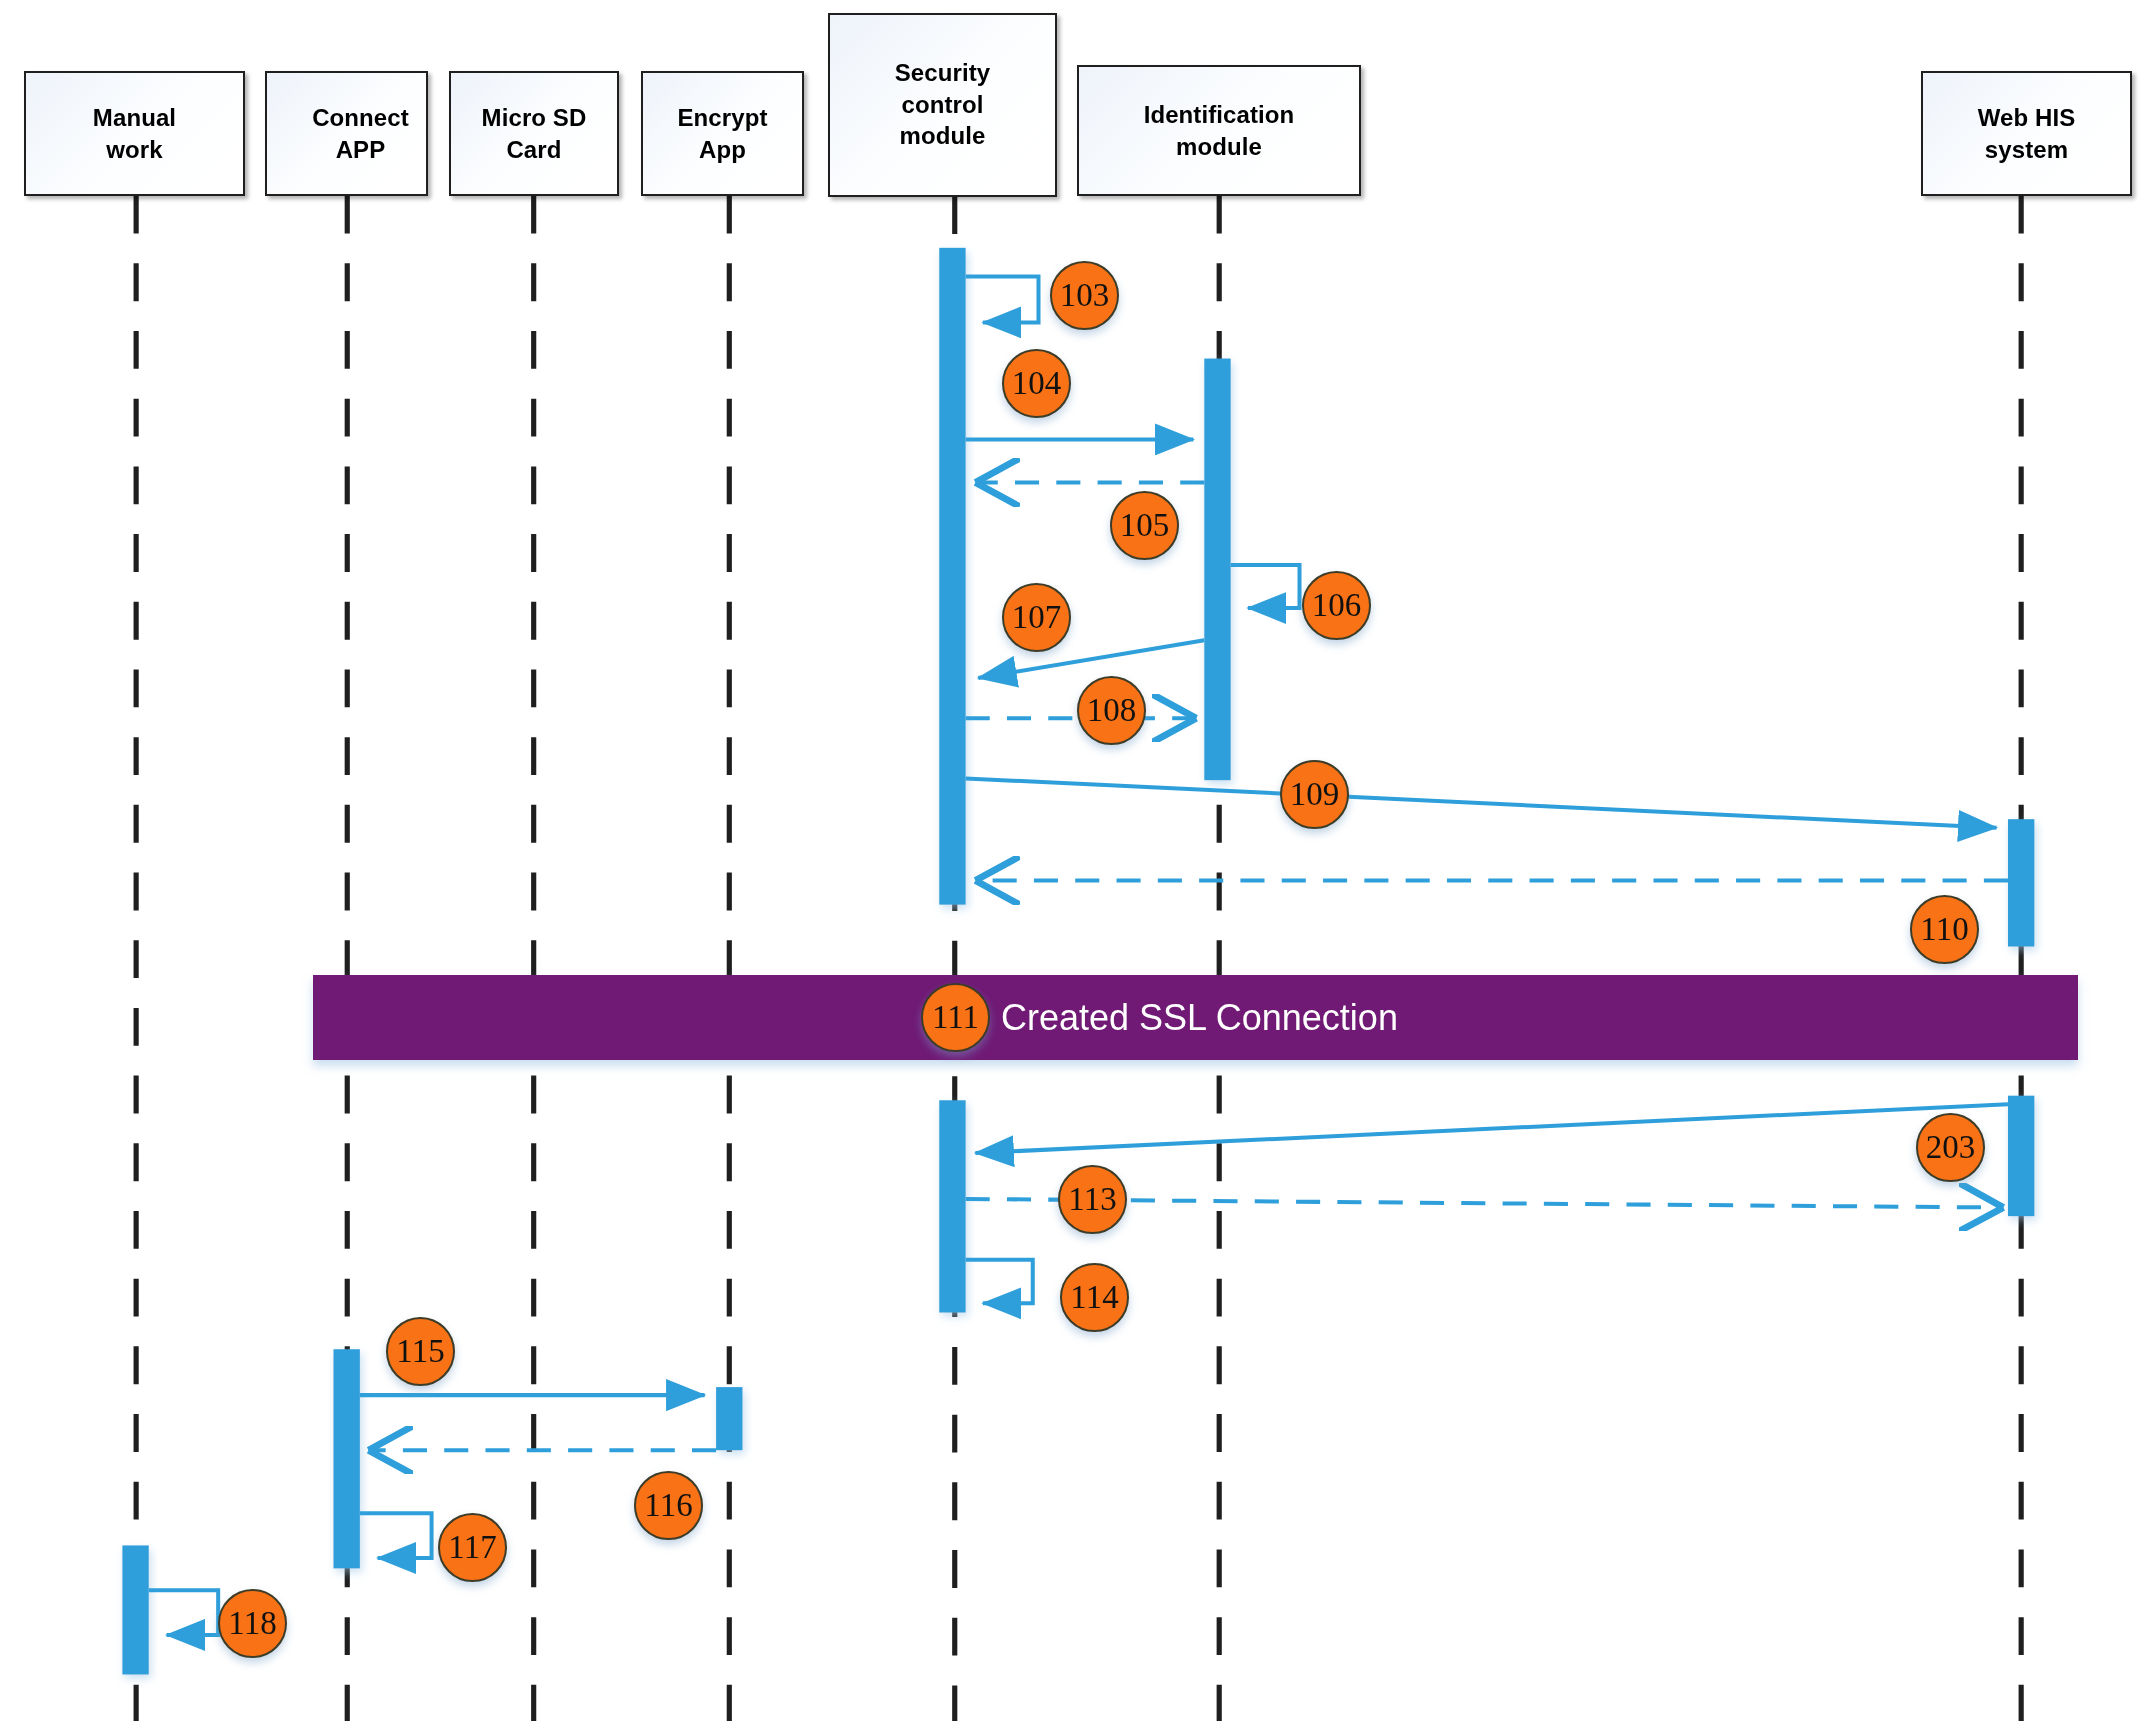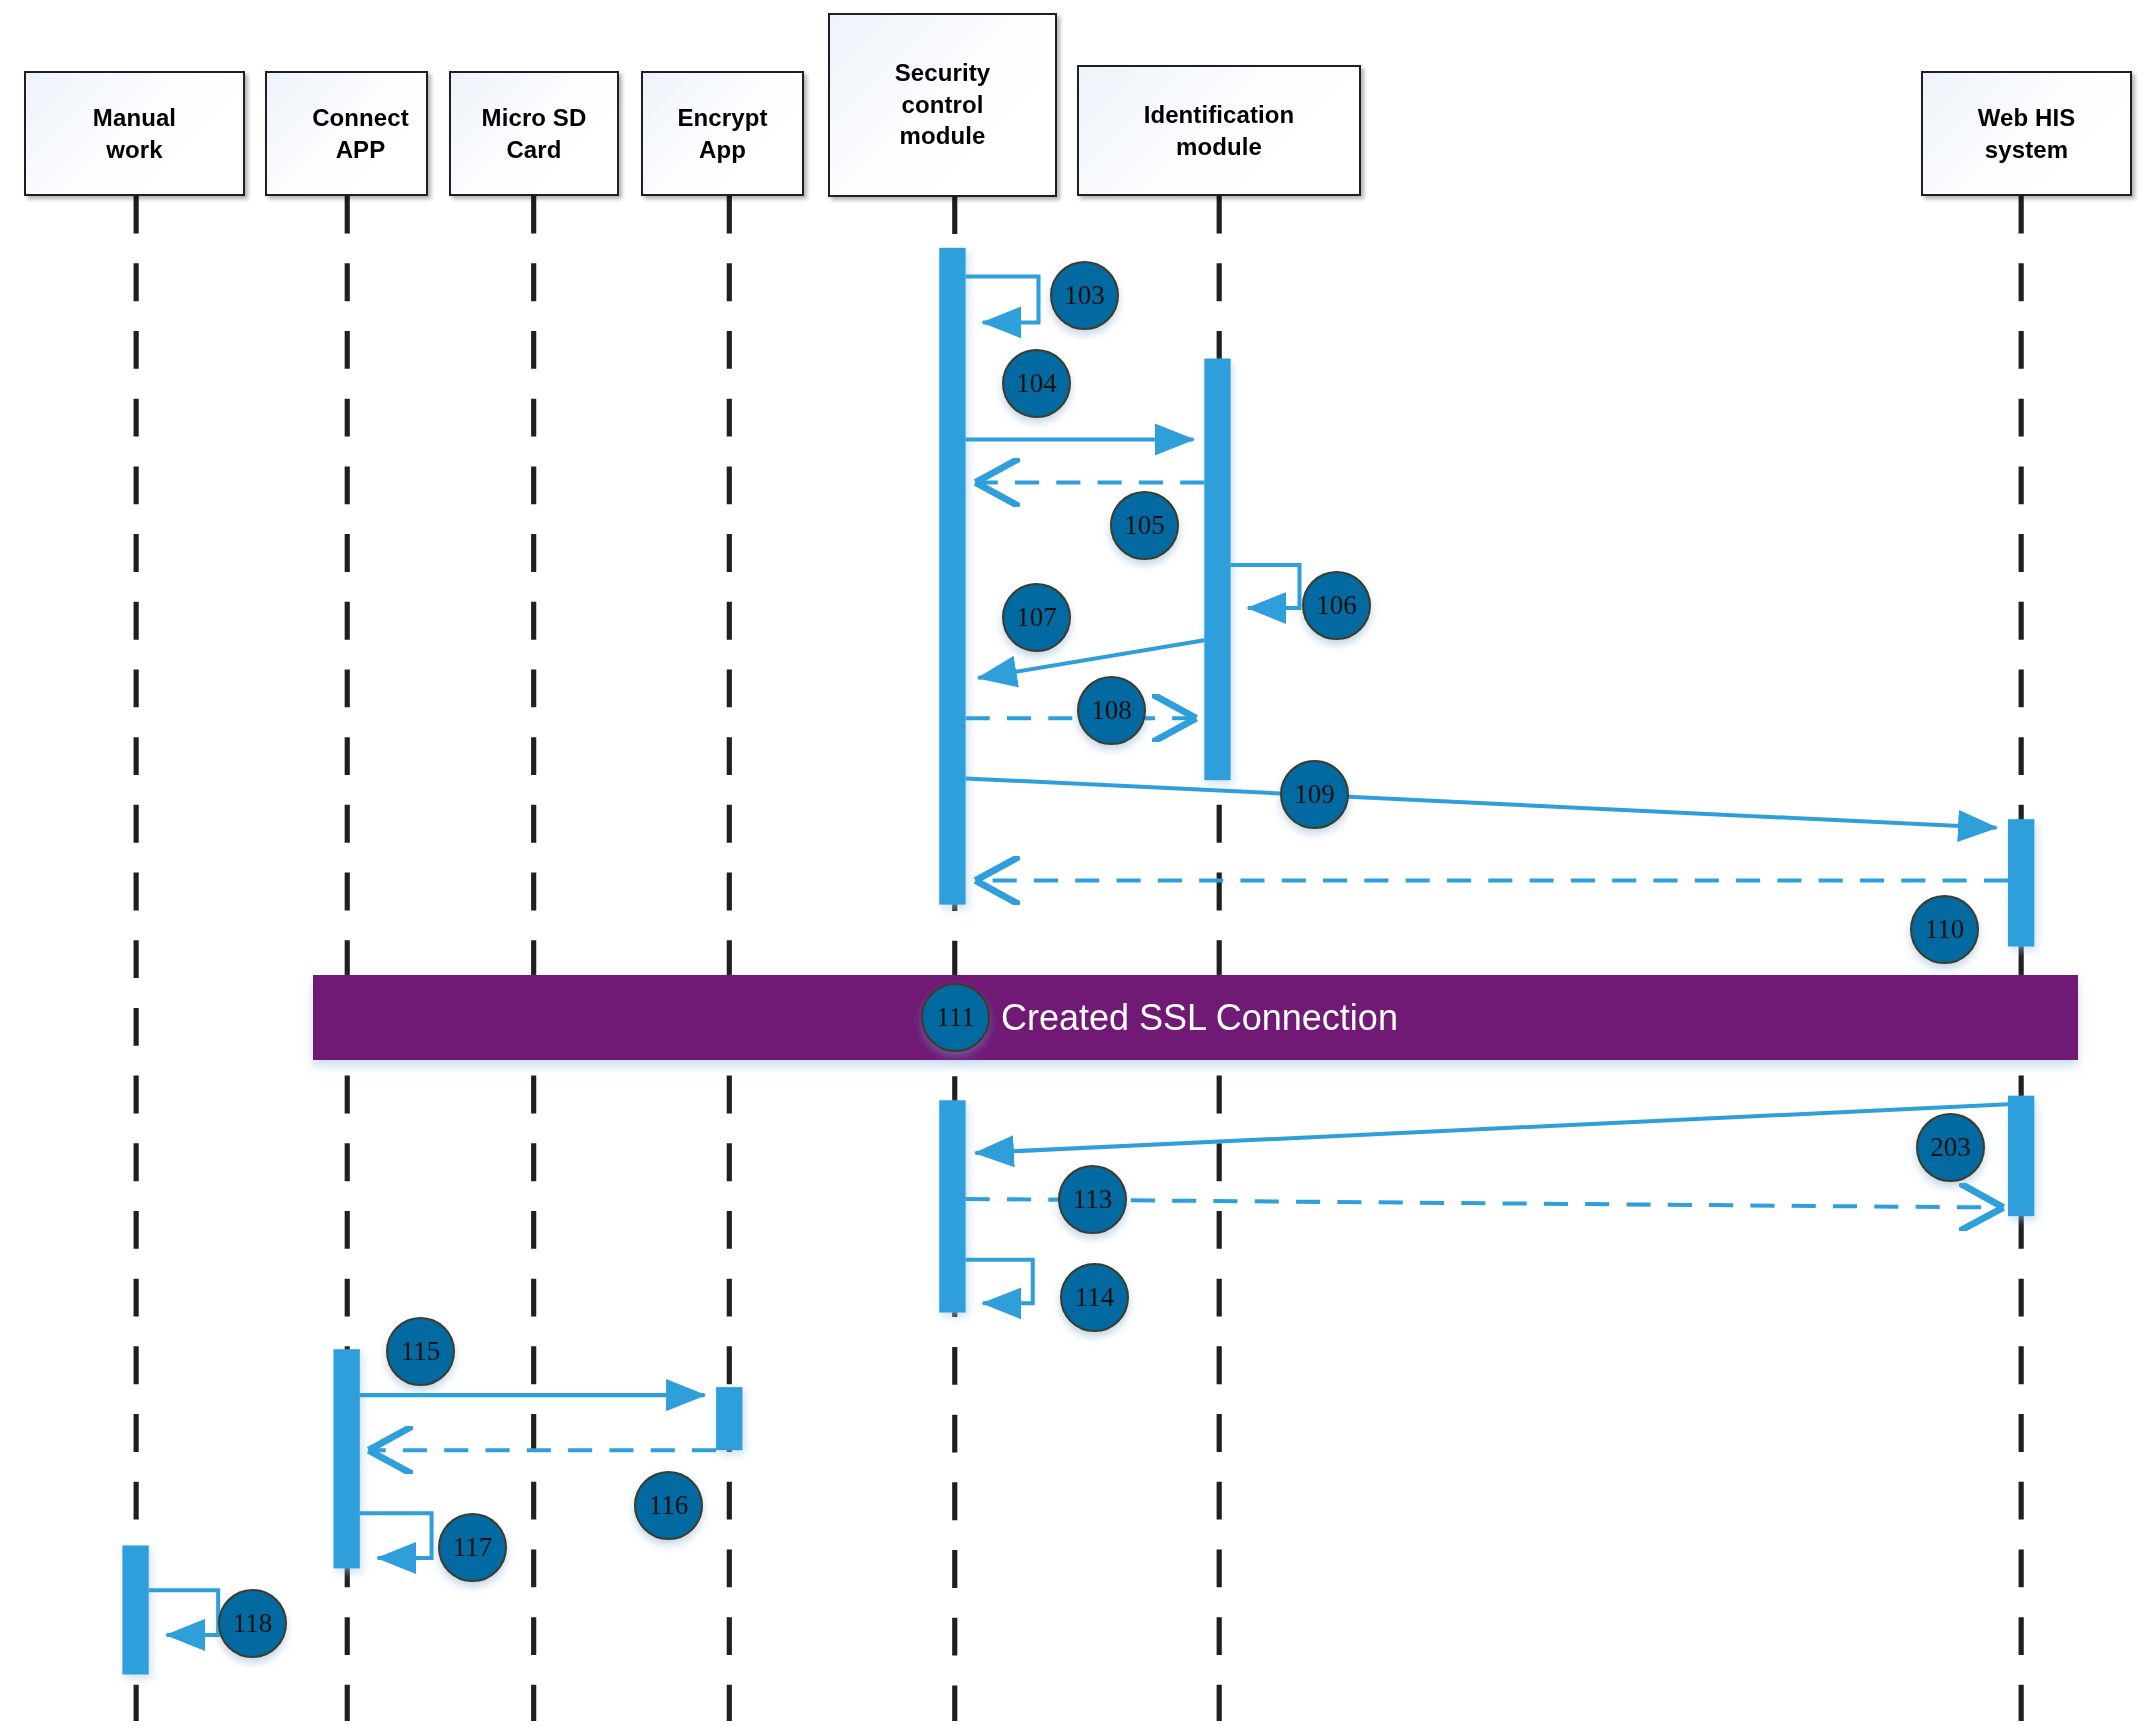--- a/index.html
+++ b/index.html
@@ -16,25 +16,25 @@
     font-weight:bold;
     color:#000;
     line-height:1.32;
     box-shadow:2.9px 2.9px 4px rgba(0,0,0,0.30);
     font-size:24px;
     letter-spacing:0.1px;
     padding:2.3px 4.6px;
   }
   .badge{
     position:absolute;
-    background:#0369a1;
+    background:#f97316;
     border:2.3px solid #3c3c28;
     border-radius:50%;
     display:flex;align-items:center;justify-content:center;
-    font-size:27px;color:#111;
+    font-size:33px;color:#111;
     font-family:"Liberation Serif",serif;
     box-shadow:0 4.6px 8px rgba(120,160,200,0.45);
     box-sizing:border-box;
   }
   .ssl-bar{
     position:absolute;
     background:#701a75;
     color:#ffffff;
     display:flex;align-items:center;
     font-size:36px;

